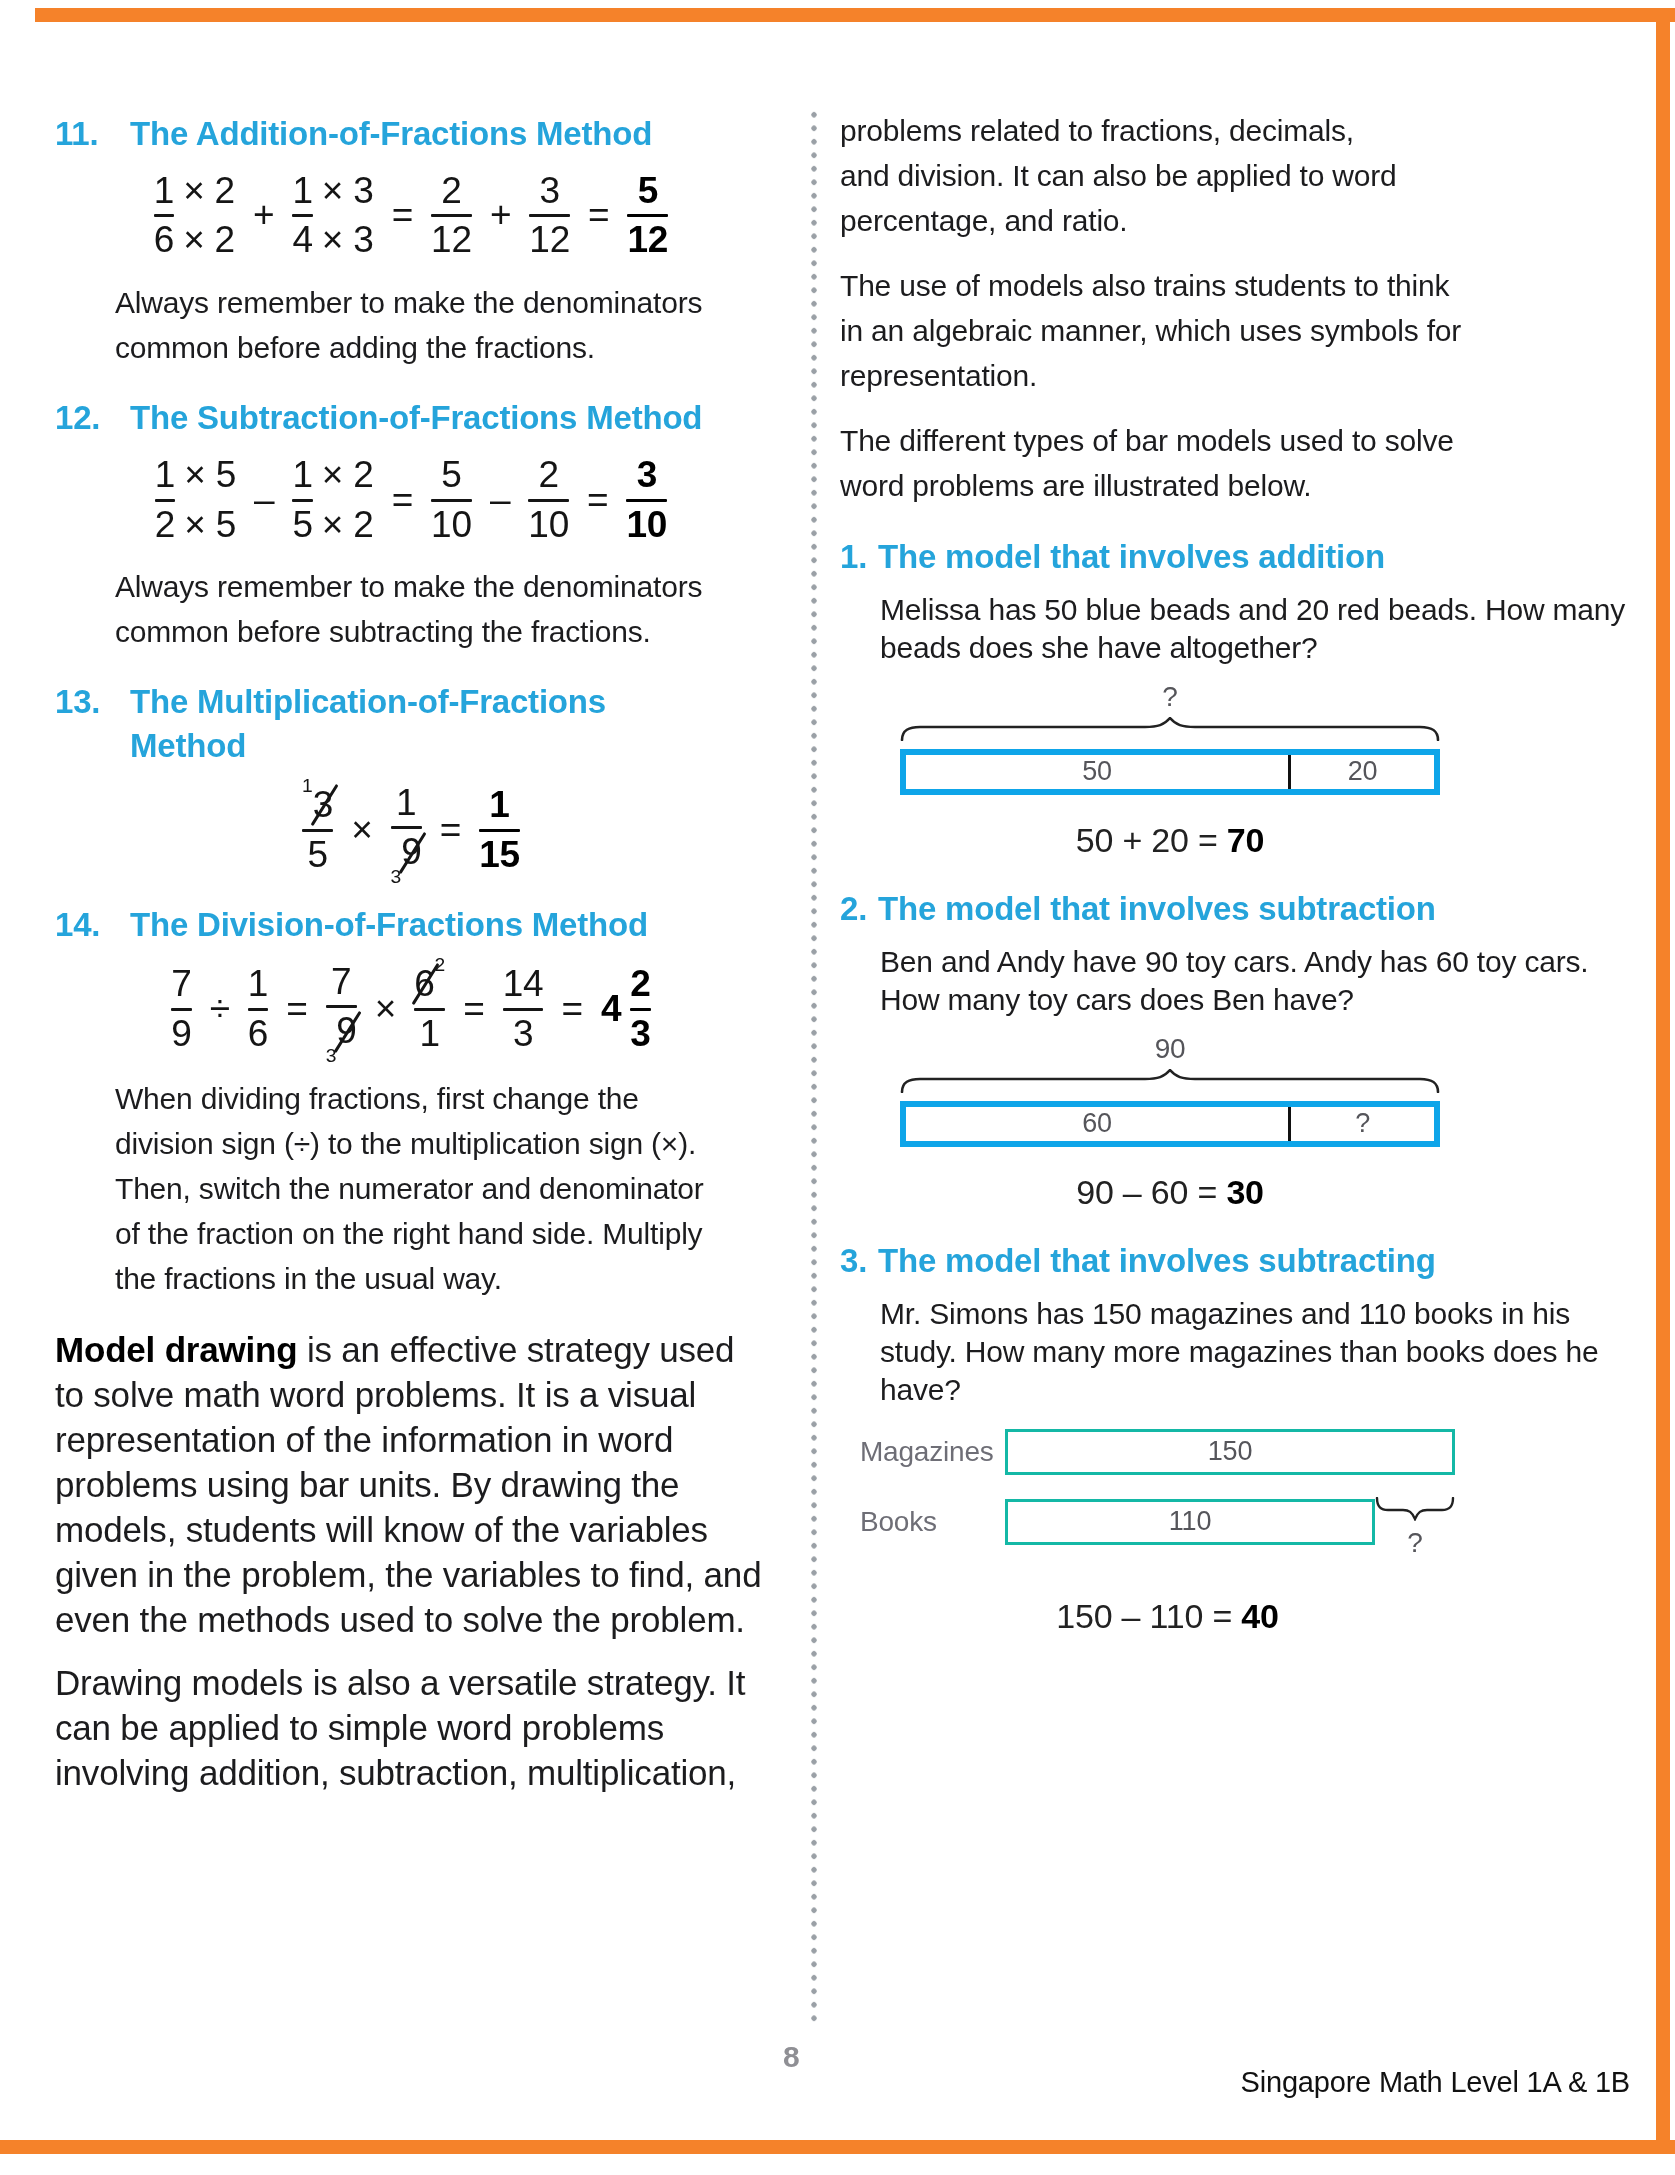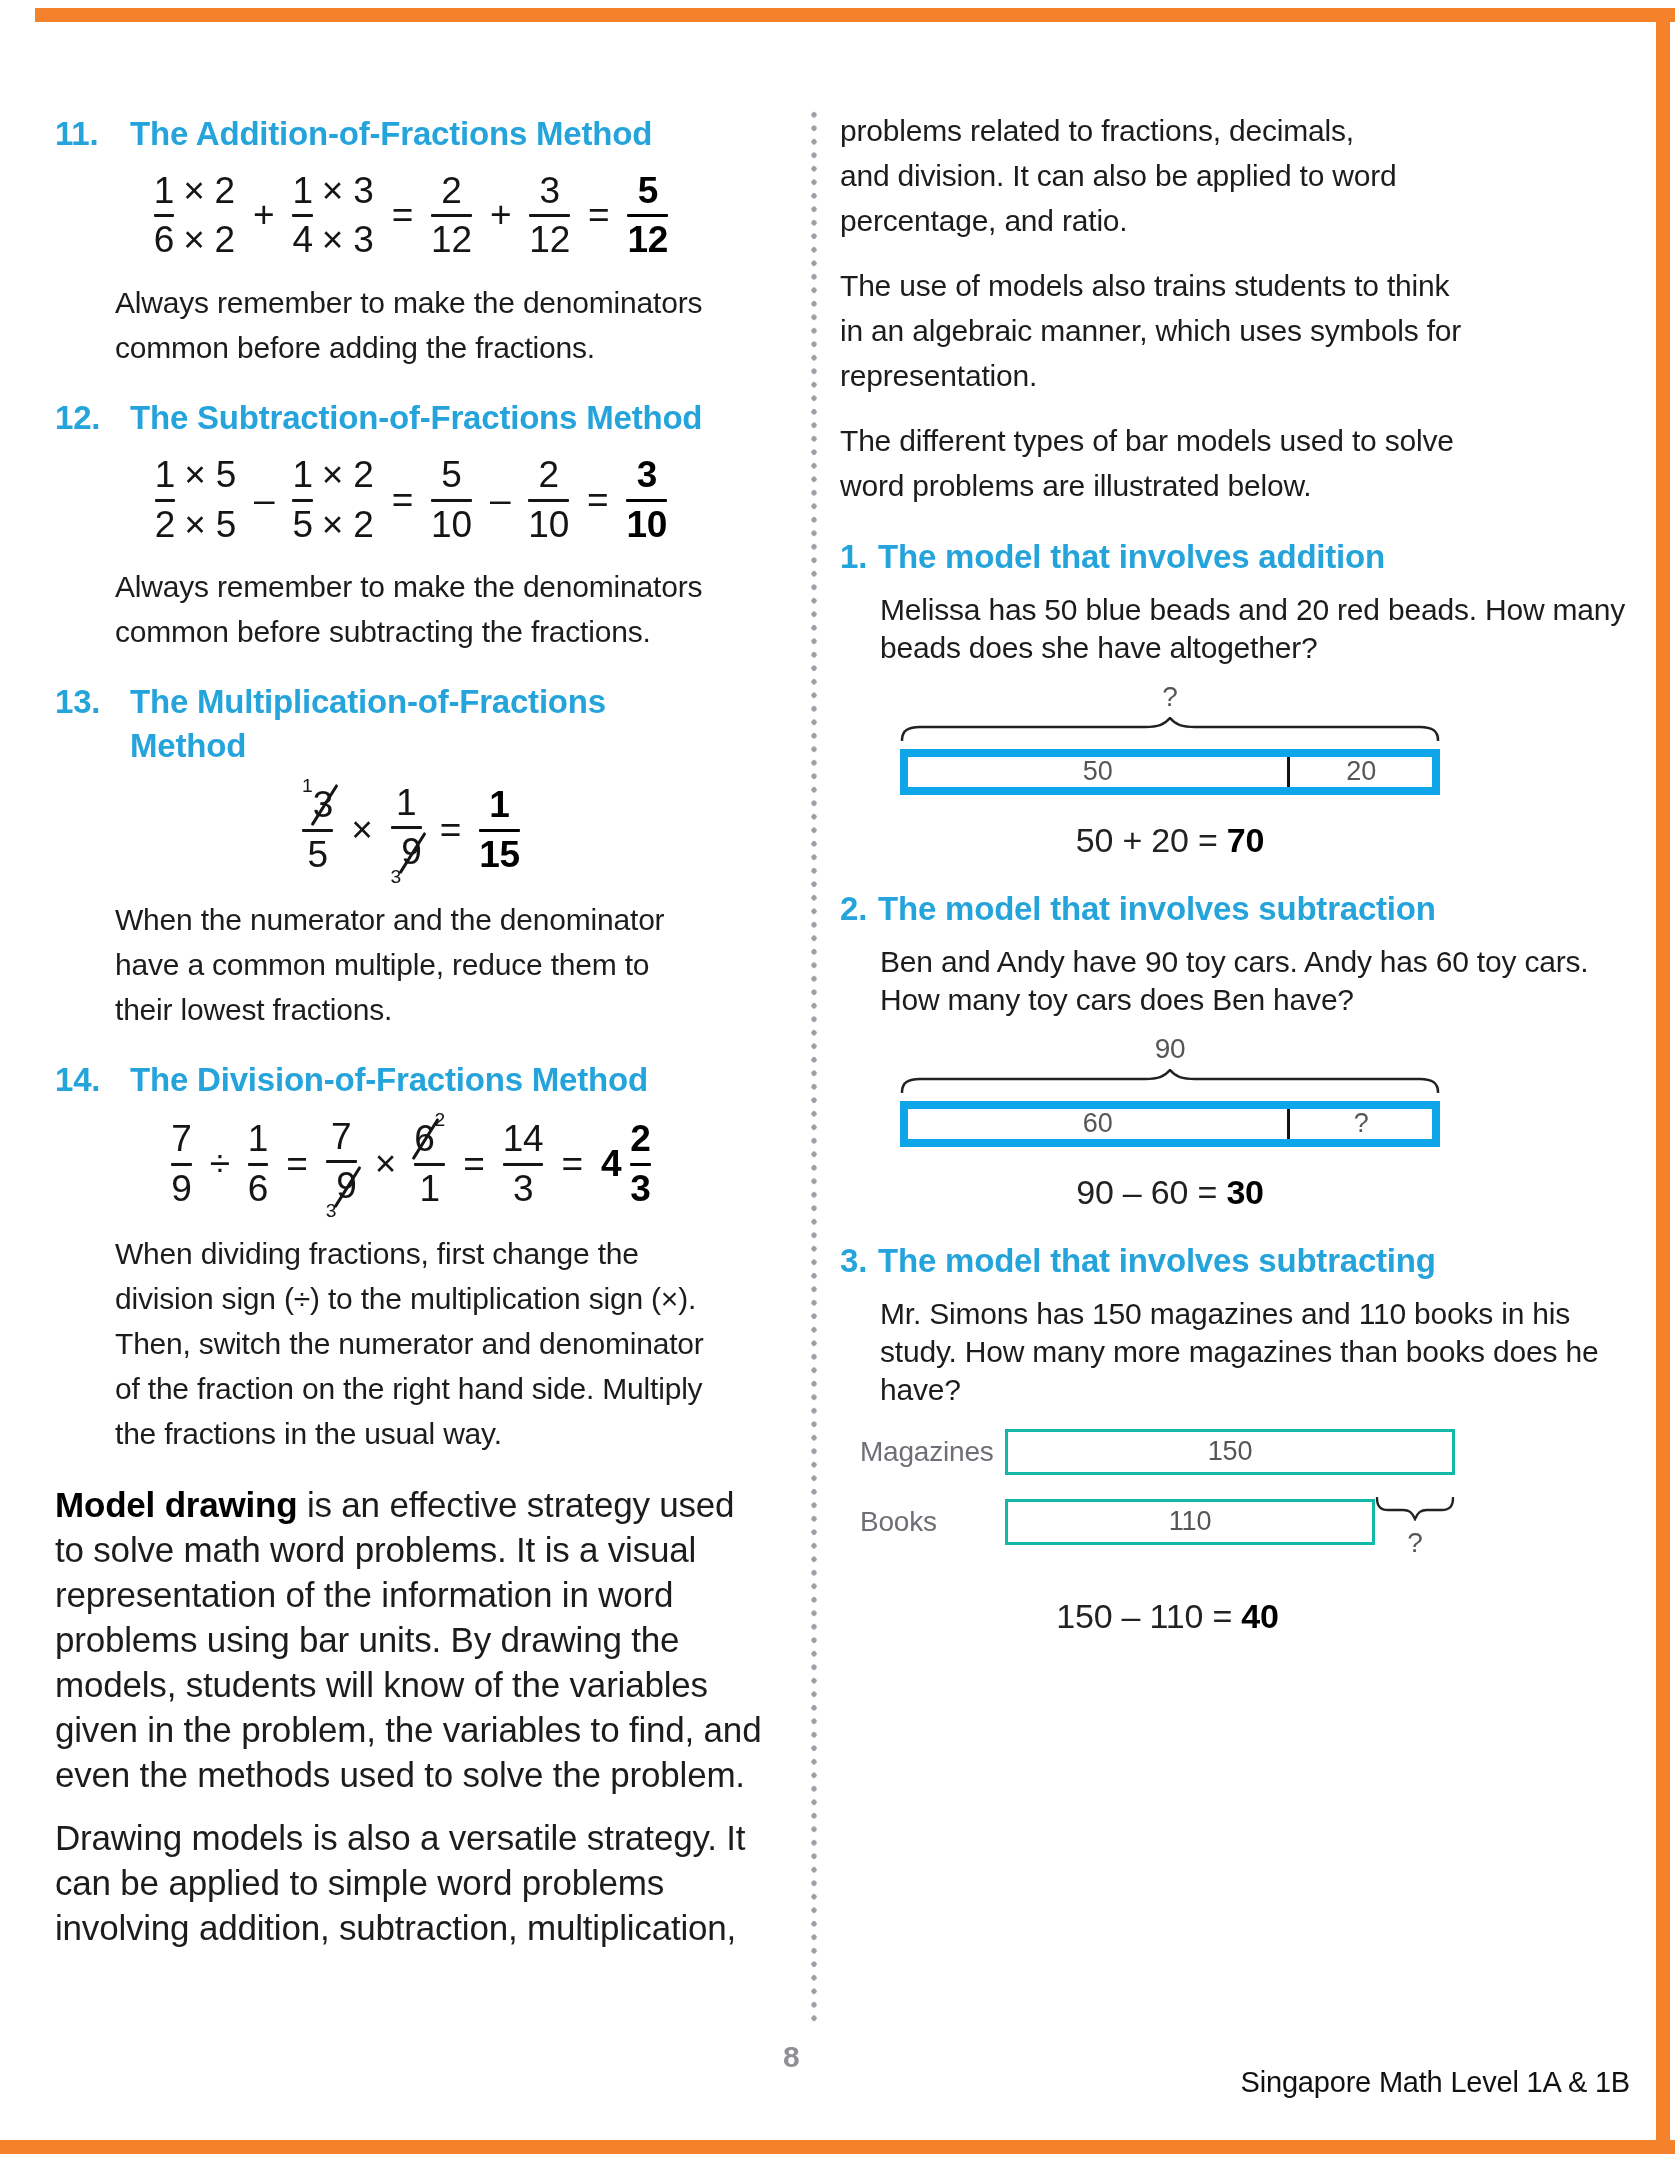--- a/index.html
+++ b/index.html
@@ -57,21 +57,21 @@
   sup.cx { transform:translateY(-0.62em); }
   sub.cx { transform:translateY(0.5em); }
   .cancel { position:relative; display:inline-block; }
   .cancel::after { content:""; position:absolute; left:48%; top:-12%; height:124%; width:3px;
                    background:#151515; transform:rotate(32deg); border-radius:2px; }
 
   
   .diagram { margin:14px 0 0 60px; width:540px; }
   .bm-q { display:block; text-align:center; font-size:28px; color:var(--bar_number_gray,#55555a); margin-bottom:4px; }
   .brace-svg { display:block; margin-bottom:8px; }
-  .bm-bar { display:flex; width:540px; height:46px; border:8px solid #0ea5e9; box-sizing:border-box; }
+  .bm-bar { display:flex; width:540px; height:46px; border:6px solid #0ea5e9; box-sizing:border-box; }
   .bm-cell { display:flex; align-items:center; justify-content:center;
              font-size:27px; color:var(--bar_number_gray,#55555a); }
   .bm-cell + .bm-cell { border-left:3px solid #111; }
   .bm-eq { width:540px; text-align:center; font-size:34px; color:#222; margin-top:26px; }
   .bm-eq b { color:#000; }
 
   .diagram3 { margin:20px 0 0 20px; width:615px; }
   .d3-row { display:flex; align-items:center; position:relative; margin-bottom:24px; }
   .d3-row.last { margin-bottom:0; }
   .d3-lbl { width:145px; flex:none; font-size:28px; color:var(--label_gray,#6e6e76); }
@@ -230,25 +230,20 @@
         <span><sub class="cx">3</sub><span class="cancel">9</span></span>
       </span>
       <span class="op">=</span>
       <span class="frac ans">
           <span>1</span>
           <span class="fbar"></span>
           <span>15</span>
         </span>
     </div>
 
-    <div class="para">
-      <span class="ln">When the numerator and the denominator</span>
-      <span class="ln">have a common multiple, reduce them to</span>
-      <span class="ln">their lowest fractions.</span>
-    </div>
 
     <div class="h-sec">
       <span class="h-num">14.</span>
       <span class="h-title">The Division-of-Fractions Method</span>
     </div>
 
     <div class="formula">
       <span class="frac">
           <span>7</span>
           <span class="fbar"></span>

